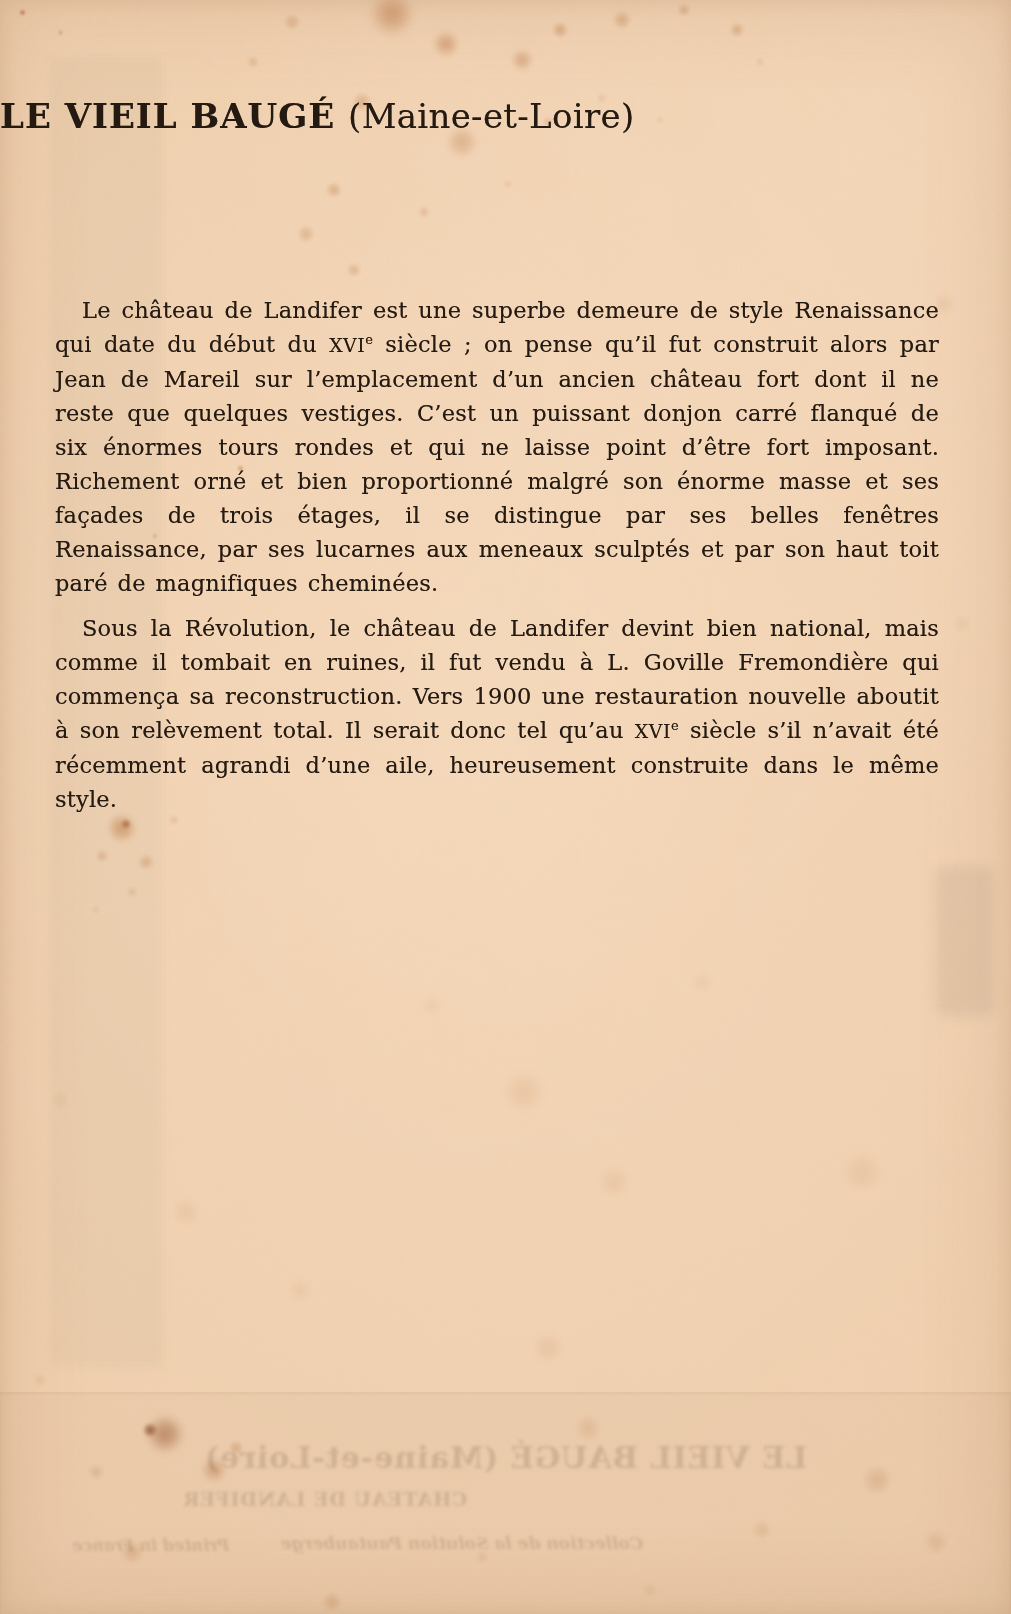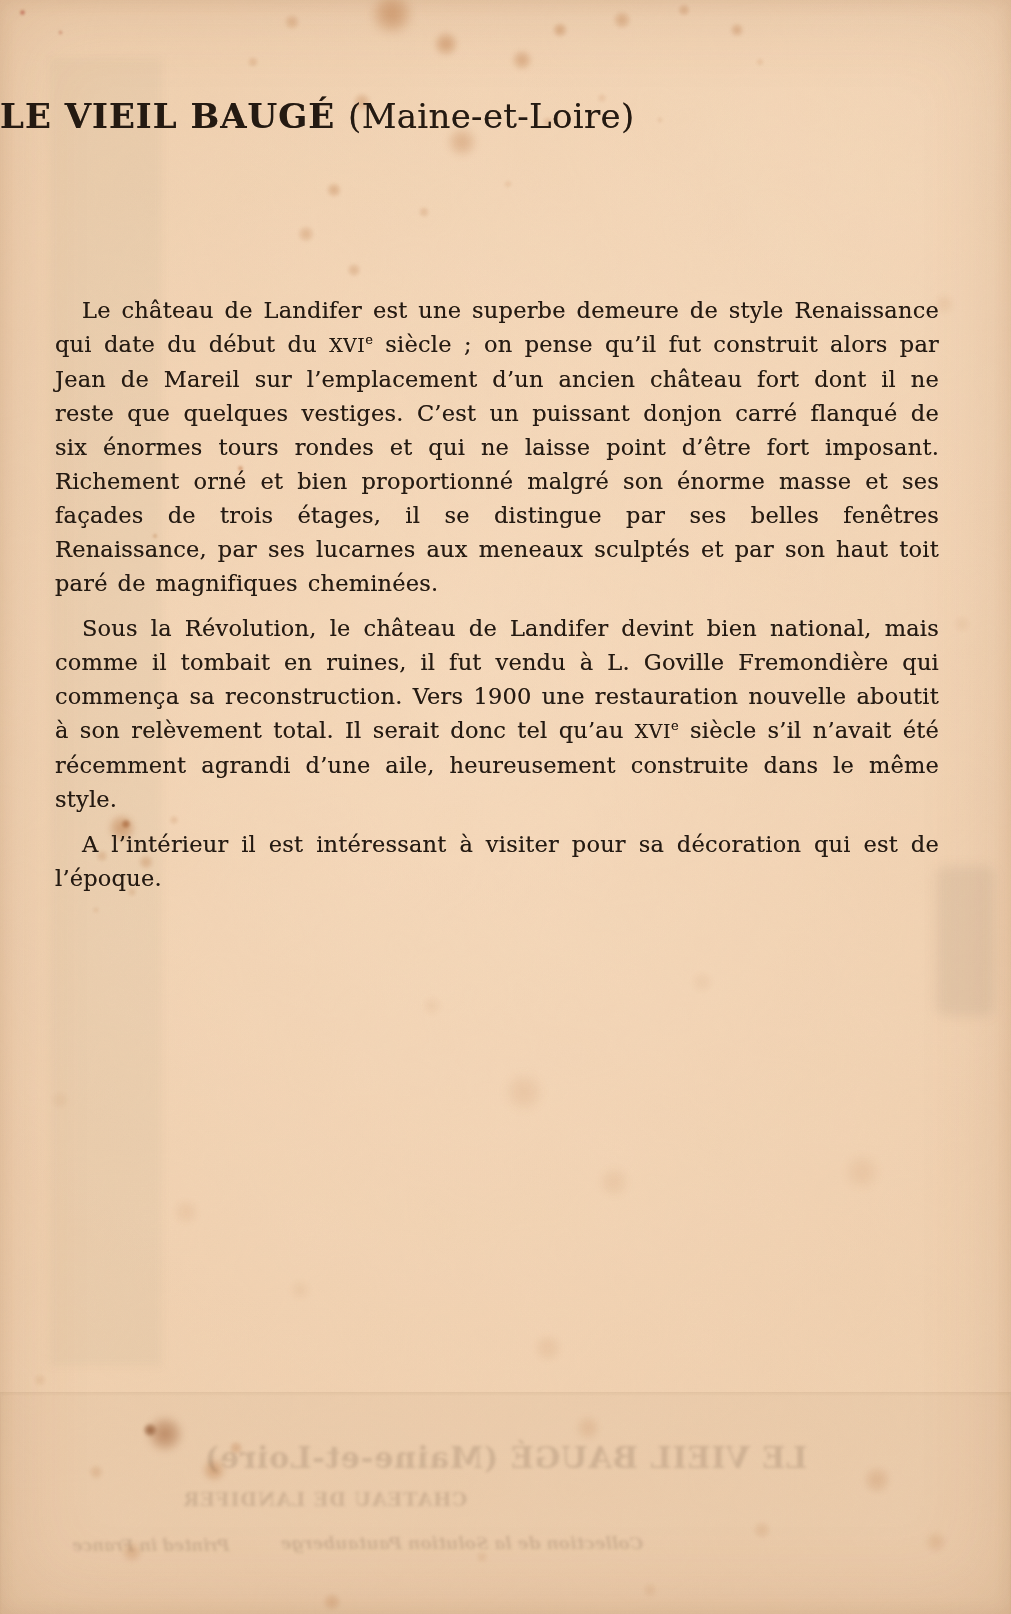--- a/index.html
+++ b/index.html
@@ -120,21 +120,20 @@
       <div class="stain" style="left: 31px; top: 1371px; width: 18px; height: 18px; background: radial-gradient(closest-side, rgba(170, 95, 40, 0.11) 0%, rgba(170, 95, 40, 0.06) 45%, rgba(0, 0, 0, 0) 72%); filter: blur(1.28571px);"></div>
     </div>
 
   <header class="doc-header ink">
     <h1 class="doc-title"><span>LE VIEIL BAUGÉ</span> <span class="region">(Maine-et-Loire)</span></h1>
   </header>
 
   <main class="doc-body ink">
     <p>Le château de Landifer est une superbe demeure de style Renaissance qui date du début du <span class="sc">XVI</span><sup>e</sup> siècle ; on pense qu’il fut construit alors par Jean de Mareil sur l’emplacement d’un ancien château fort dont il ne reste que quelques vestiges. C’est un puissant donjon carré flanqué de six énormes tours rondes et qui ne laisse point d’être fort imposant. Richement orné et bien proportionné malgré son énorme masse et ses façades de trois étages, il se distingue par ses belles fenêtres Renaissance, par ses lucarnes aux meneaux sculptés et par son haut toit paré de magnifiques cheminées.</p>
     <p>Sous la Révolution, le château de Landifer devint bien national, mais comme il tombait en ruines, il fut vendu à L. Goville Fremondière qui commença sa reconstruction. Vers 1900 une restauration nouvelle aboutit à son relèvement total. Il serait donc tel qu’au <span class="sc">XVI</span><sup>e</sup> siècle s’il n’avait été récemment agrandi d’une aile, heureusement construite dans le même style.</p>
-    <p>A l’intérieur il est intéressant à visiter pour sa décoration qui est de l’époque.</p>
   </main>
 
   <div class="ghost-text" style="top:1440px;left:0;width:1011px;font-size:30px;letter-spacing:1px;">LE VIEIL BAUGÉ (Maine-et-Loire)</div>
   <div class="ghost-text" style="top:1488px;left:160px;width:330px;font-size:19px;letter-spacing:1px;">CHATEAU DE LANDIFER</div>
   <div class="ghost-text" style="top:1536px;left:66px;width:170px;font-size:16px;font-style:italic;">Printed in France</div>
   <div class="ghost-text" style="top:1533px;left:252px;width:420px;font-size:17px;font-style:italic;">Collection de la Solution Pautauberge</div>
 
 </div>
 
 </body></html>

